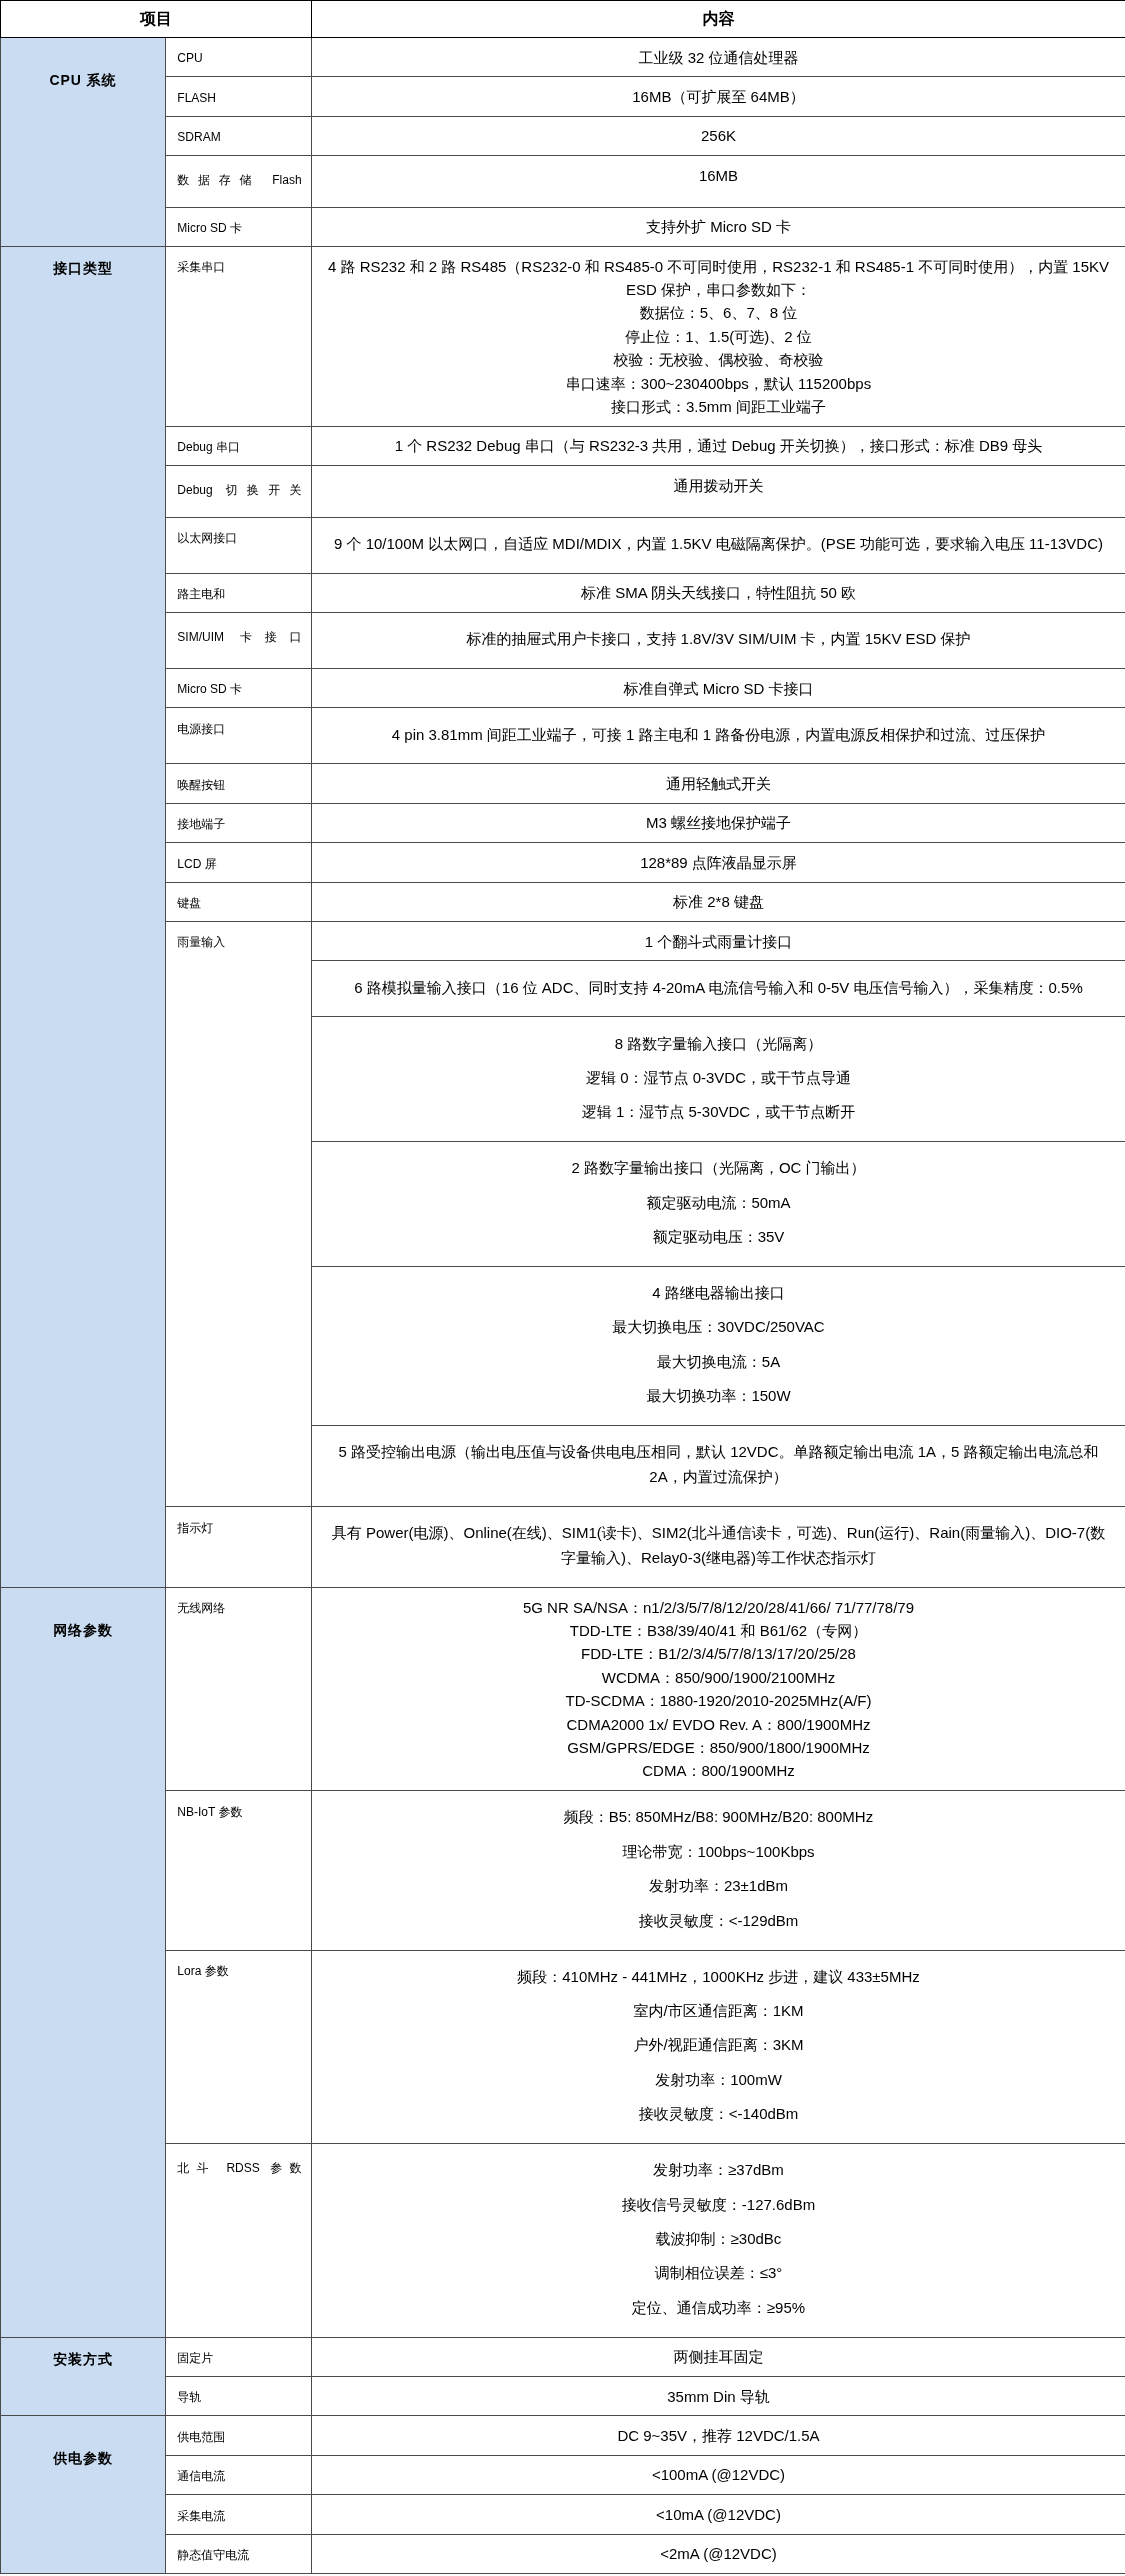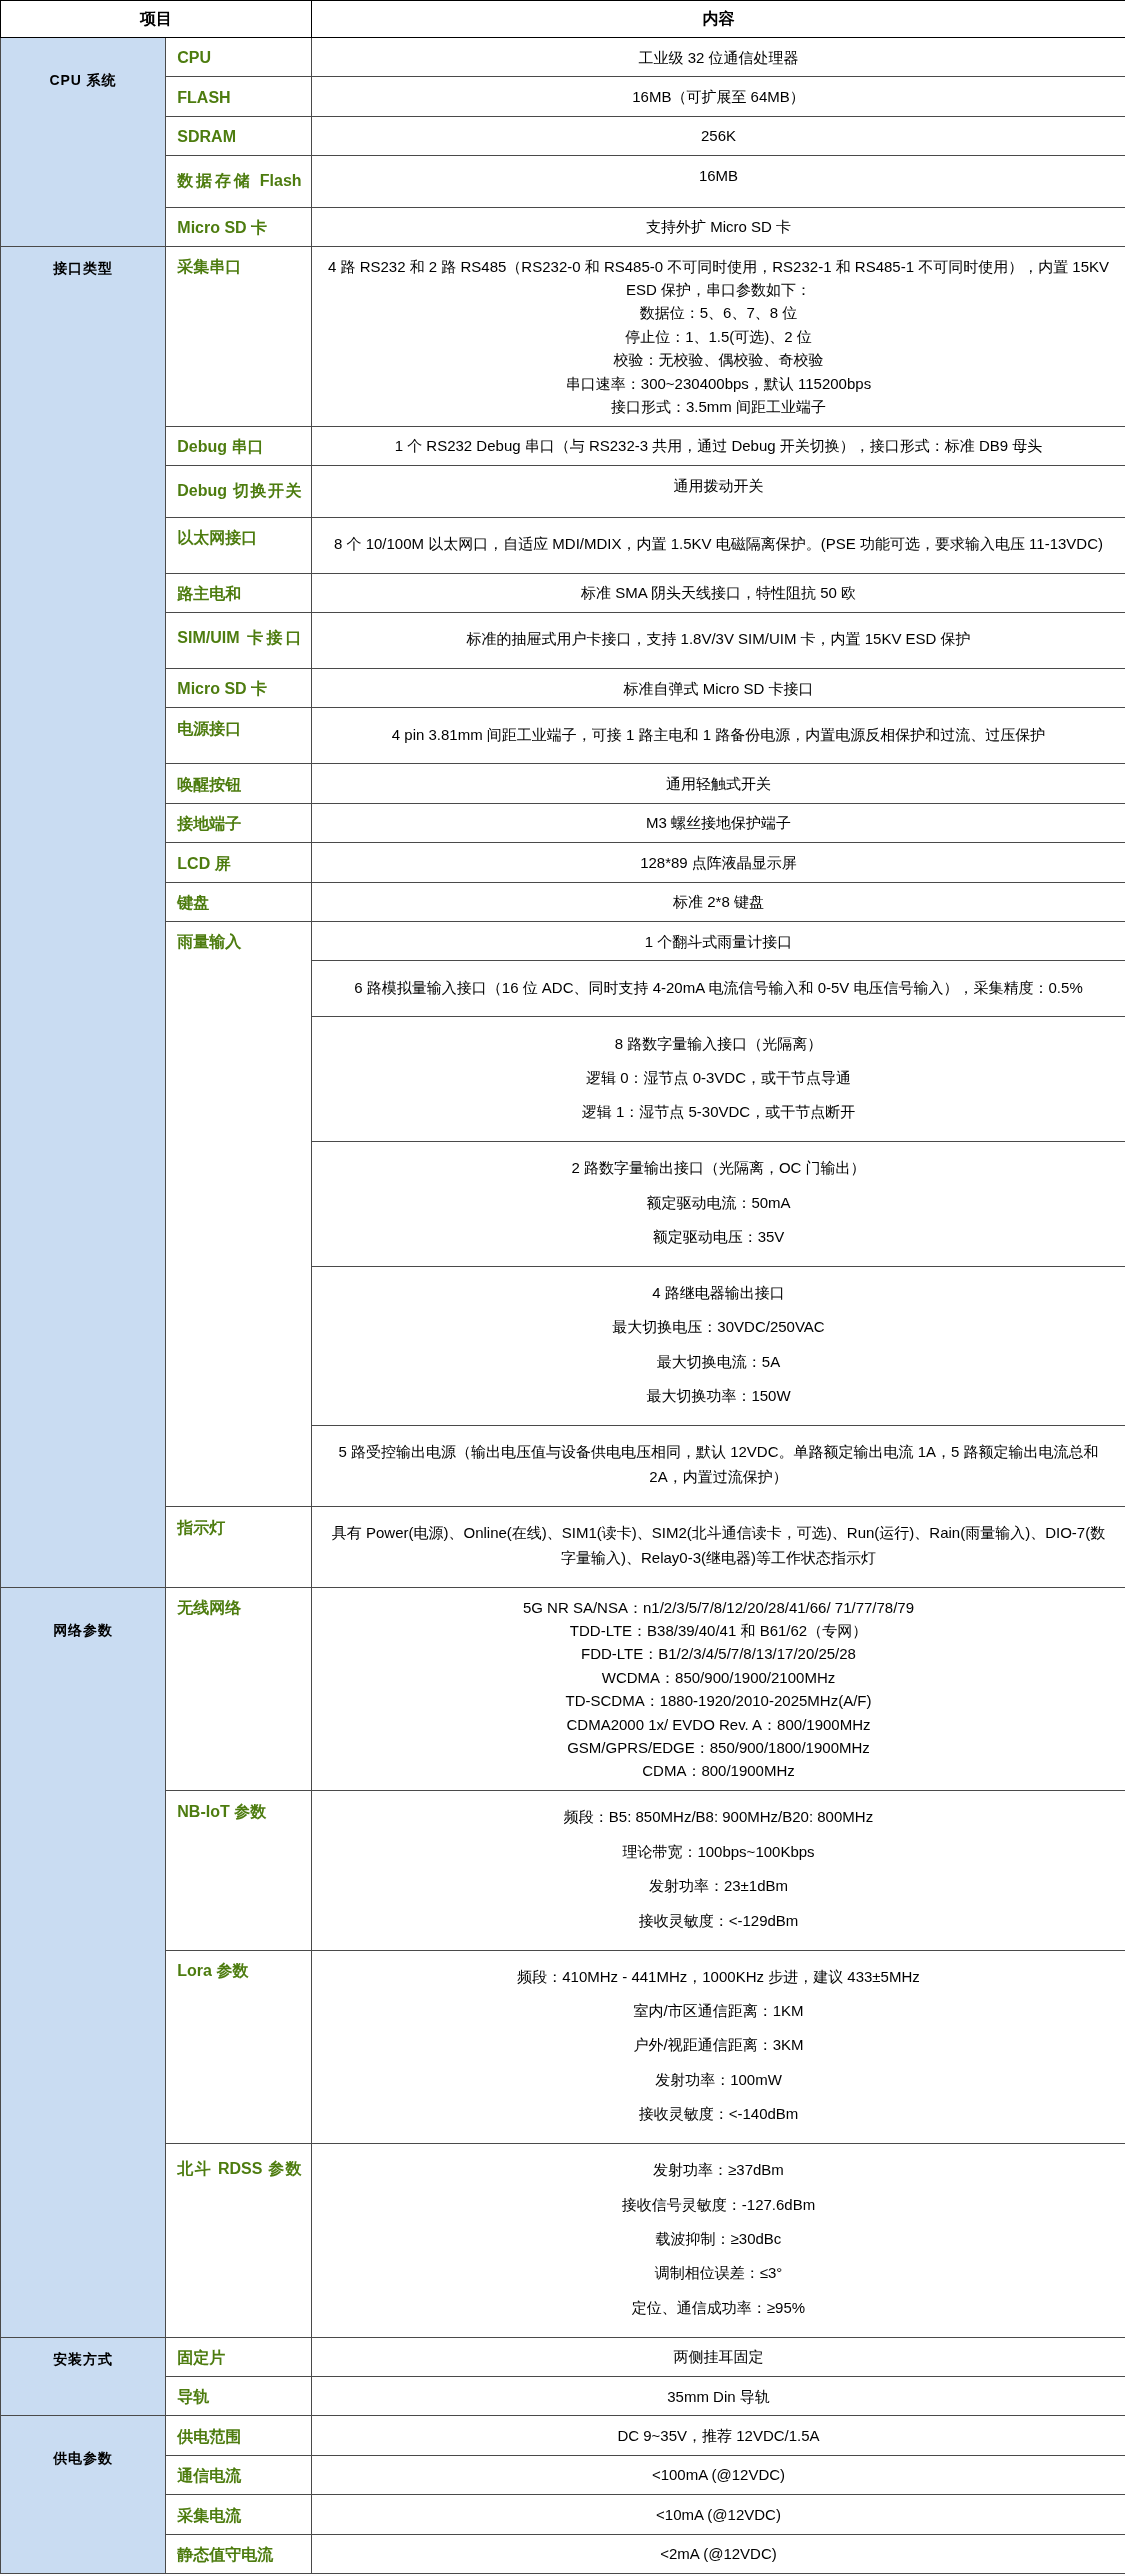--- a/index.html
+++ b/index.html
@@ -7,21 +7,21 @@
   .page{width:1125px;margin:0 auto;background:#fff;}
   table.spec{width:1125px;border-collapse:collapse;table-layout:fixed;border:1.9px solid #000;}
   col.c1{width:165px;} col.c2{width:146px;} col.c3{width:814px;}
   th{border:0.9px solid #000;border-bottom:1.9px solid #000;background:#fff;
      font-size:16px;font-weight:bold;text-align:center;padding:7.5px 3.8px;}
   td{border:0.9px solid #4a4a4a;vertical-align:top;}
   tr.section-start td{border-top:1.9px solid #000;}
   td.cat{background:#c9dcf2;font-size:14px;font-weight:bold;text-align:center;
          padding:13px 5.6px 5.6px 5.6px;letter-spacing:0.9px;}
   td.cat.pad-md{padding-top:34px;}
-  td.item{color:#4d7c0f;font-size:16px;font-weight:bold;padding:8.4px 9.4px 5.6px 11.3px;line-height:24.4px;}
+  td.item{color:#000000;font-size:12px;font-weight:normal;padding:8.4px 9.4px 5.6px 11.3px;line-height:24.4px;}
   td.item.tall{line-height:41px;padding-top:3.8px;}
   td.item.justify{text-align:justify;text-align-last:justify;}
   td.content{font-size:15px;padding:7.5px 13px 7.5px 13px;text-align:center;}
   td.content p{margin:0;line-height:23.4px;}
   td.content.loose p{line-height:25px;margin:9.4px 0;}
   td.content.loose p:first-child{margin-top:5.6px;}
 </style>
 </head>
 <body>
 
@@ -90,21 +90,21 @@
         </tr>
         <tr>
           <td class="item justify tall">Debug 切换开关</td>
           <td class="content">
             <p>通用拨动开关</p>
           </td>
         </tr>
         <tr>
           <td class="item">以太网接口</td>
           <td class="content loose">
-            <p>8 个 10/100M 以太网口，自适应 MDI/MDIX，内置 1.5KV 电磁隔离保护。(PSE 功能可选，要求输入电压 11-13VDC)</p>
+            <p>9 个 10/100M 以太网口，自适应 MDI/MDIX，内置 1.5KV 电磁隔离保护。(PSE 功能可选，要求输入电压 11-13VDC)</p>
           </td>
         </tr>
         <tr>
           <td class="item">路主电和</td>
           <td class="content">
             <p>标准 SMA 阴头天线接口，特性阻抗 50 欧</p>
           </td>
         </tr>
         <tr>
           <td class="item justify tall">SIM/UIM 卡接口</td>

